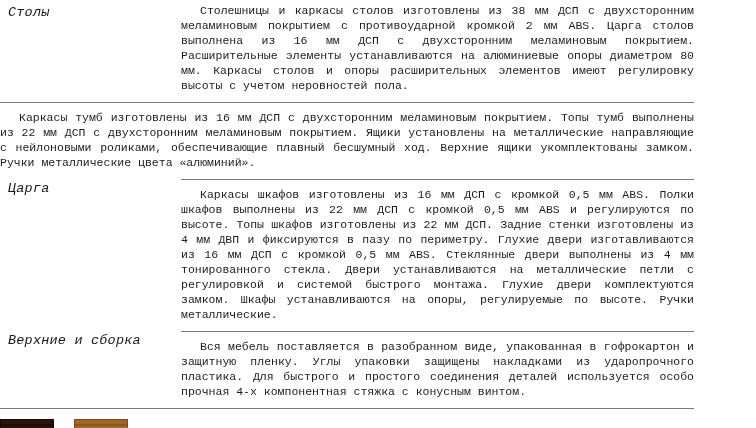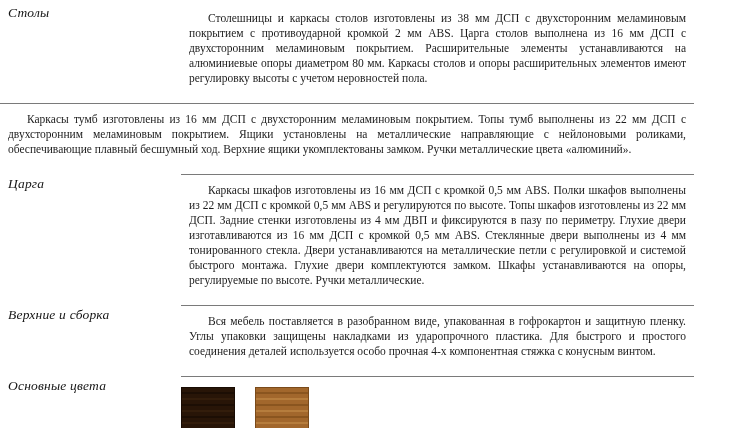--- a/index.html
+++ b/index.html
@@ -1,19 +1,19 @@
 <!DOCTYPE html>
 <html lang="ru"><head>
 <meta charset="utf-8">
 <style>
   html,body{margin:0;padding:0;background:#fff;}
   .page{
     width:700px;height:428px;
     background:#fff;
-    font-family:Liberation Serif, serif;
+    font-family:Liberation Mono, monospace;
     color:#1f1f1f;
     box-sizing:border-box;
     padding-top:3px;
     overflow:hidden;
   }
   .row{display:flex;align-items:flex-start;}
   .left{
     width:181px;
     box-sizing:border-box;
     padding:2px 10px 0 8px;
@@ -33,21 +33,21 @@
     padding-right:6px;
     min-width:0;
   }
   .sep{
     border:none;
     border-top:1px solid #7a7a7a;
     margin:0 0 7px 0;
     height:0;
   }
   .row .right .body{
-    margin:8px;
+    margin:0;
     font-size:11.5px;
     line-height:15px;
     text-align:justify;
     text-indent:19px;
     color:#1c1c1c;
     padding-bottom:9px;
   }
   .swatch-area{
     display:flex;
     gap:20px;
@@ -101,23 +101,20 @@
     <div class="left">
       <div class="heading">Верхние и сборка</div>
     </div>
     <div class="right">
       <hr class="sep">
       <p class="body">Вся мебель поставляется в разобранном виде, упакованная в гофрокартон и защитную пленку. Углы упаковки защищены накладками из ударопрочного пластика. Для быстрого и простого соединения деталей используется особо прочная 4-х компонентная стяжка с конусным винтом.</p>
     </div>
   </div>
 
   <div class="row">
-    <div class="left">
-      <div class="heading">Основные цвета</div>
-    </div>
     <div class="right">
       <hr class="sep">
       <div class="swatch-area">
         <div class="swatch-cell">
           <div class="swatch" style="background: repeating-linear-gradient(rgb(40, 21, 7) 0px, rgb(40, 21, 7) 4px, rgb(28, 14, 4) 4px, rgb(28, 14, 4) 6px, rgb(40, 21, 7) 6px, rgb(40, 21, 7) 10px, rgb(51, 29, 11) 10px, rgb(51, 29, 11) 12px); border-color: rgb(24, 11, 3);"></div>
           <div class="swatch-label">венге</div>
         </div>
         <div class="swatch-cell">
           <div class="swatch" style="background: repeating-linear-gradient(rgb(162, 103, 44) 0px, rgb(162, 103, 44) 4px, rgb(138, 85, 31) 4px, rgb(138, 85, 31) 6px, rgb(162, 103, 44) 6px, rgb(162, 103, 44) 10px, rgb(182, 125, 61) 10px, rgb(182, 125, 61) 12px); border-color: rgb(122, 74, 26);"></div>
           <div class="swatch-label">ящики</div>

